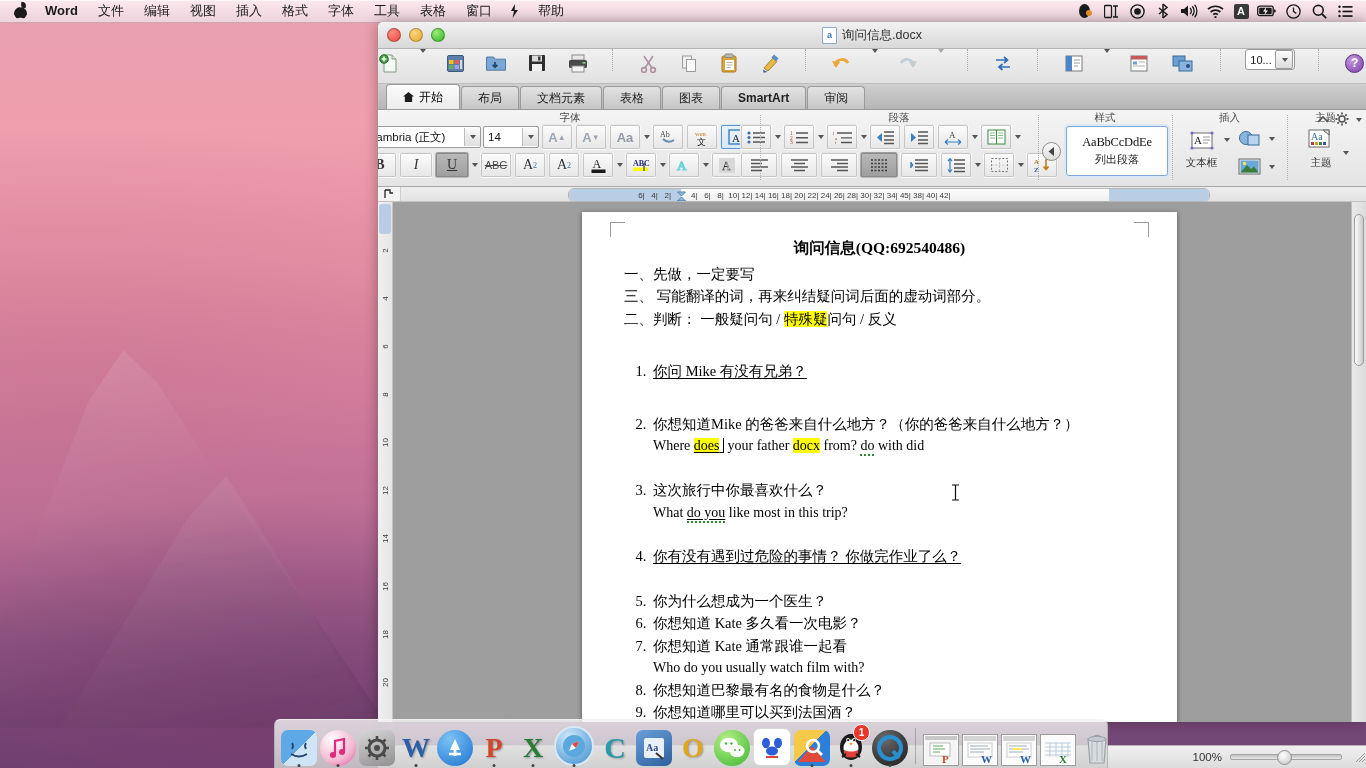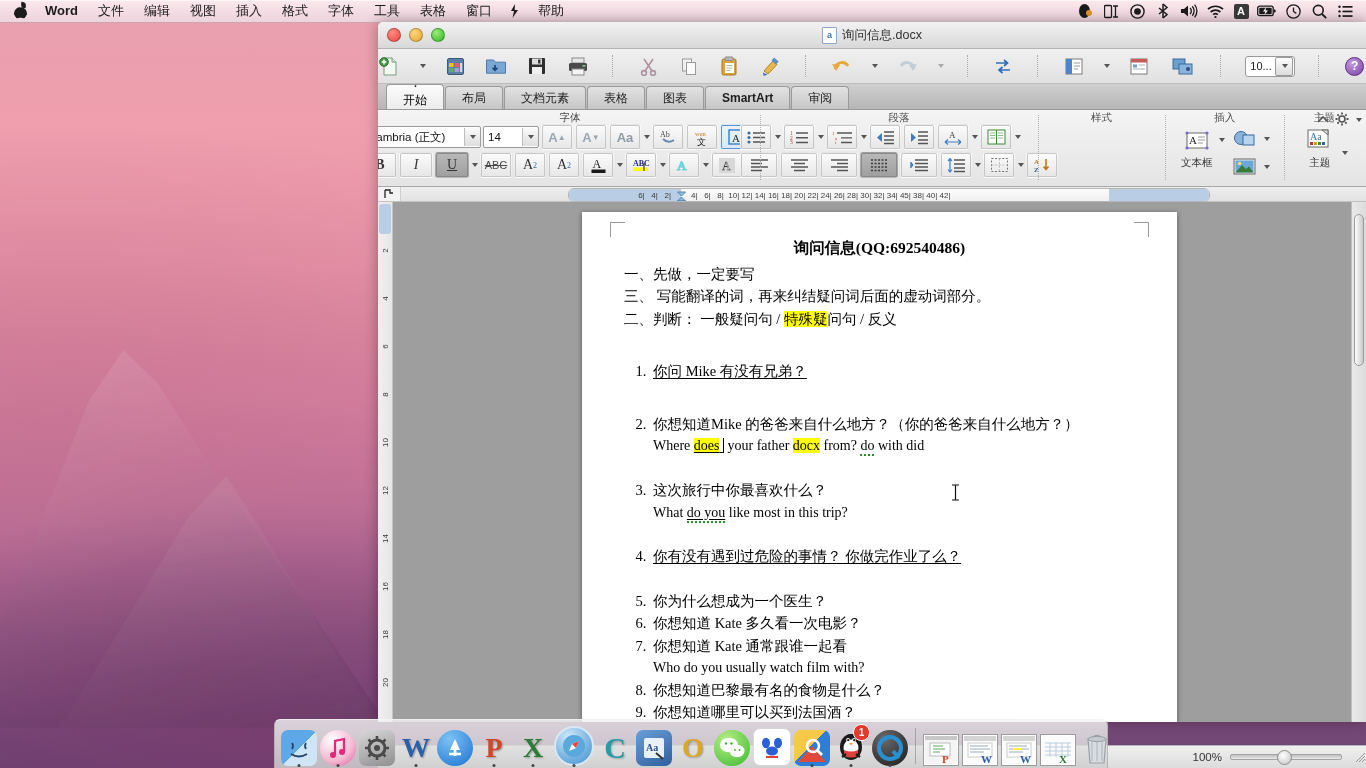--- a/index.html
+++ b/index.html
@@ -83,21 +83,21 @@
     position:absolute;left:0;right:0;text-align:center;font-size:12.5px;color:#303030;
     display:flex;align-items:center;justify-content:center;gap:5px;pointer-events:none;
   }
   .doc-ico{
     width:13px;height:15px;background:#fff;border:1px solid #8ea8c8;border-radius:1px;
     font-size:9px;color:#3a74b5;display:flex;align-items:center;justify-content:center;font-weight:bold;
   }
   
   .toolbar{
     height:34px;flex:0 0 34px;background:linear-gradient(180deg,#f0f0f0,#e1e1e1);
-    border-bottom:1px solid #bdbdbd;display:flex;align-items:center;padding:0 0;gap:18px;
+    border-bottom:1px solid #bdbdbd;display:flex;align-items:flex-start;padding:0 0;gap:18px;
   }
   .tb{width:27px;height:28px;display:flex;align-items:center;justify-content:center;border-radius:3px;}
   .tb.wide{width:34px;}
   .tbsep{width:1px;height:22px;border-left:1px dotted #a8a8a8;margin:0 5px;}
   .caret{width:0;height:0;border-left:3.5px solid transparent;border-right:3.5px solid transparent;border-top:4px solid #555;margin-left:1px;}
   .zoombox{
     display:flex;align-items:center;border:1px solid #9a9a9a;border-radius:3px;background:#fff;
     height:19px;font-size:11px;padding-left:4px;min-width:44px;
   }
   .zoombox .zv{flex:1;color:#222;}
@@ -124,21 +124,21 @@
   
   .tabs{
     height:25px;flex:0 0 25px;background:linear-gradient(180deg,#cfcfcf,#b6b6b6);
     display:flex;align-items:flex-end;padding-left:8px;border-bottom:1px solid #9a9a9a;
   }
   .tab{
     height:22px;padding:0 16px;display:flex;align-items:center;gap:5px;font-size:12px;color:#1e1e1e;
     background:linear-gradient(180deg,#e2e2e2,#c6c6c6);
     border:1px solid #9a9a9a;border-bottom:0;border-radius:4px 4px 0 0;margin-right:1px;
   }
-  .tab.active{background:linear-gradient(180deg,#fbfbfb,#ececec);height:24px;color:#000;flex-direction:column;}
+  .tab.active{background:linear-gradient(180deg,#fbfbfb,#ececec);height:24px;color:#000;}
   .tab.smart{font-weight:bold;}
   .home-ico{width:11px;height:10px;}
 
   
   .ribbon{
     flex:0 0 76px;background:linear-gradient(180deg,#f4f4f4,#e4e4e4);
     border-bottom:1px solid #a8a8a8;display:flex;position:relative;padding:0 2px;
   }
   .grp{display:flex;flex-direction:column;align-items:center;padding:0 4px;position:relative;}
   .grp + .grp::before{content:"";position:absolute;left:0;top:5px;bottom:6px;border-left:1px dotted #b0b0b0;}
@@ -789,20 +789,33 @@
                 <text x="1" y="15" font-size="7" font-weight="bold" fill="#3a5a9a" font-family="serif">Z</text>
                 <path d="M13 2 v10 M10.5 9.5 L13 12.5 L15.5 9.5" stroke="#c07a1a" stroke-width="1.6" fill="none"></path>
               </svg>
           </span>
         </div>
       </div>
     </div>
 
     <div class="grp" style="width:150px">
       <div class="grp-title">样式</div>
+      <div class="grp-body">
+        <div class="row" style="gap:5px;margin-top:2px">
+          <span class="scroll-l">
+            <svg width="8" height="9" viewBox="0 0 8 9">
+                <path d="M6 0 L0.5 4.5 L6 9 Z" fill="#444"></path>
+              </svg>
+          </span>
+          <span class="style-box">
+            <span class="style-name">AaBbCcDdEe</span>
+            <span class="style-sub">列出段落</span>
+          </span>
+        </div>
+      </div>
     </div>
 
     <div class="grp" style="width:140px">
       <div class="grp-title">插入</div>
       <div class="grp-body">
         <div class="row" style="gap:4px;align-items:flex-start;margin-top:2px">
           <div style="display:flex;flex-direction:column;align-items:center">
             <span class="btn flat" style="height:28px">
               <svg width="26" height="22" viewBox="0 0 26 22">
                 <rect x="3" y="3" width="20" height="15" fill="#fff" stroke="#6a6a6a"></rect>

